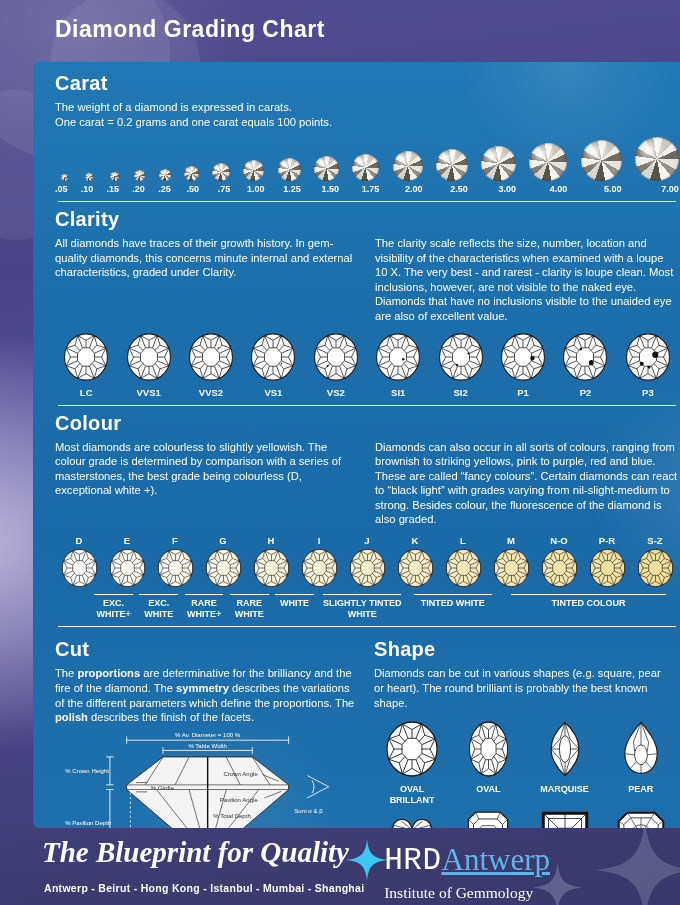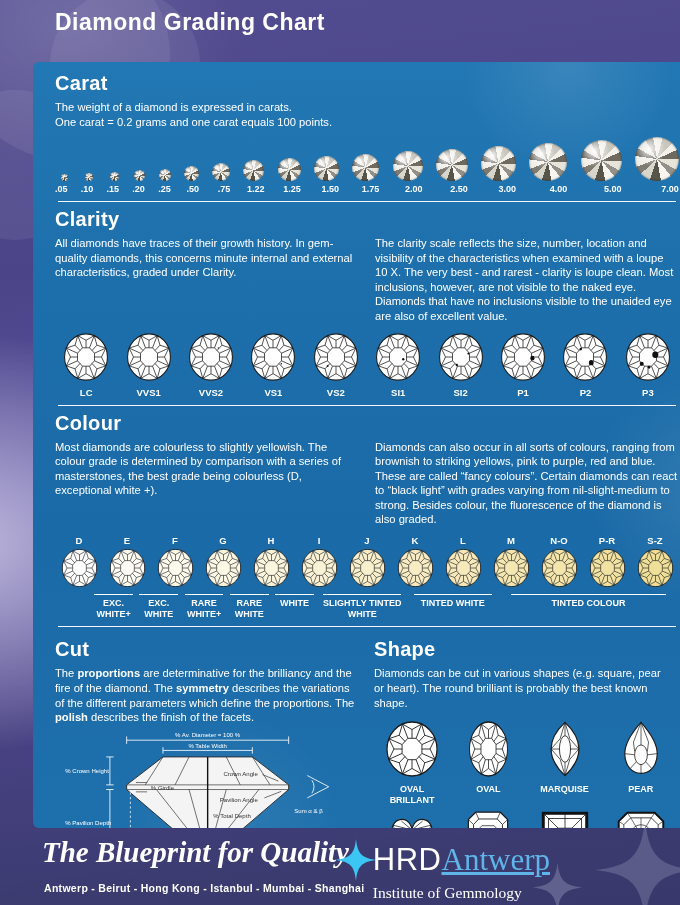--- a/index.html
+++ b/index.html
@@ -4,21 +4,21 @@
 <style>
   html,body{margin:0;padding:0;}
   body{width:680px;height:905px;overflow:hidden;font-family:"Liberation Sans",sans-serif;}
   .page{position:relative;width:680px;height:905px;overflow:hidden;
     background:
       radial-gradient(ellipse 430px 300px at -6% 60%, rgba(203,196,228,.9), rgba(203,196,228,0) 70%),
       radial-gradient(ellipse 260px 200px at 10% 3%, rgba(255,255,255,.12), rgba(255,255,255,0) 70%),
       linear-gradient(173deg,#524c90 0%,#4b4488 28%,#5a54a0 52%,#474181 76%,#3b3b70 92%,#38386b 100%);}
   .circ{position:absolute;border-radius:50%;background:rgba(255,255,255,.07);}
   .sparkle{position:absolute;pointer-events:none;}
-  .page-title{position:absolute;left:55px;top:9px;font-size:23px;font-weight:700;color:#ffffff;letter-spacing:.5px;}
+  .page-title{position:absolute;left:55px;top:16px;font-size:23px;font-weight:700;color:#ffffff;letter-spacing:.5px;}
 
   .panel{position:absolute;left:33px;top:62px;width:668px;height:766px;border-radius:6px;box-sizing:border-box;
     padding:4px 22px 0;overflow:hidden;
     background:
       radial-gradient(circle 150px at 80% 1%, rgba(255,255,255,.10), rgba(255,255,255,0) 70%),
       radial-gradient(circle 170px at 101% 56%, rgba(255,255,255,.10), rgba(255,255,255,0) 70%),
       radial-gradient(circle 150px at 30% 99%, rgba(255,255,255,.07), rgba(255,255,255,0) 70%),
       linear-gradient(180deg,#2278b4 0%,#1d6fab 30%,#1a6aa7 62%,#1e70ac 100%);}
   h2{font-size:20px;line-height:1.15;font-weight:700;color:#fff;margin:6px 0 5px;letter-spacing:.3px;}
   .body{color:#fff;font-size:11.2px;line-height:1.3;margin:0;}
@@ -49,21 +49,21 @@
   .shape-grid{display:grid;grid-template-columns:repeat(4,1fr);row-gap:6px;margin-top:10px;}
   .shape-cell{display:flex;flex-direction:column;align-items:center;gap:2px;}
   .shape-label{font-size:9px;font-weight:700;color:#fff;text-align:center;line-height:1.15;max-width:66px;}
 
   .footer{position:absolute;left:0;top:828px;width:566px;height:77px;}
   .tagline{position:absolute;left:42px;top:8px;font-family:"Liberation Serif",serif;font-style:italic;font-weight:700;font-size:29px;color:#fff;white-space:nowrap;}
   .cities{position:absolute;left:44px;top:54px;font-size:10.5px;font-weight:700;color:#fff;letter-spacing:.3px;}
   .brand{position:absolute;right:16px;top:6px;display:flex;flex-direction:column;align-items:flex-start;}
   .brand-row{display:flex;align-items:center;}
   .brand-star{margin-right:-6px;}
-  .brand-hrd{font-family:Liberation Sans, sans-serif;font-size:31px;color:#fff;letter-spacing:.5px;}
+  .brand-hrd{font-family:Liberation Mono, monospace;font-size:31px;color:#fff;letter-spacing:.5px;}
   .brand-antwerp{font-family:"Liberation Serif",serif;font-size:31px;color:#5fb5e9;text-decoration:underline;}
   .brand-sub{font-family:"Liberation Serif",serif;font-size:15.5px;color:#fff;margin-top:-2px;padding-left:40px;}
 </style>
 </head>
 <body>
 
 <div class="page">
 
   <div class="circ" style="left:-40px;top:-50px;width:210px;height:210px;"></div>
   <div class="circ" style="left:50px;top:-10px;width:150px;height:150px;"></div>
@@ -113,21 +113,21 @@
           <div class="carat-cell">
             <div class="photo-gem" style="height: 15px; width: 15px;"></div>
             <div class="carat-label">.50</div>
           </div>
           <div class="carat-cell">
             <div class="photo-gem" style="height: 18px; width: 18px;"></div>
             <div class="carat-label">.75</div>
           </div>
           <div class="carat-cell">
             <div class="photo-gem" style="height: 21px; width: 21px;"></div>
-            <div class="carat-label">1.22</div>
+            <div class="carat-label">1.00</div>
           </div>
           <div class="carat-cell">
             <div class="photo-gem" style="height: 23px; width: 23px;"></div>
             <div class="carat-label">1.25</div>
           </div>
           <div class="carat-cell">
             <div class="photo-gem" style="height: 25px; width: 25px;"></div>
             <div class="carat-label">1.50</div>
           </div>
           <div class="carat-cell">

